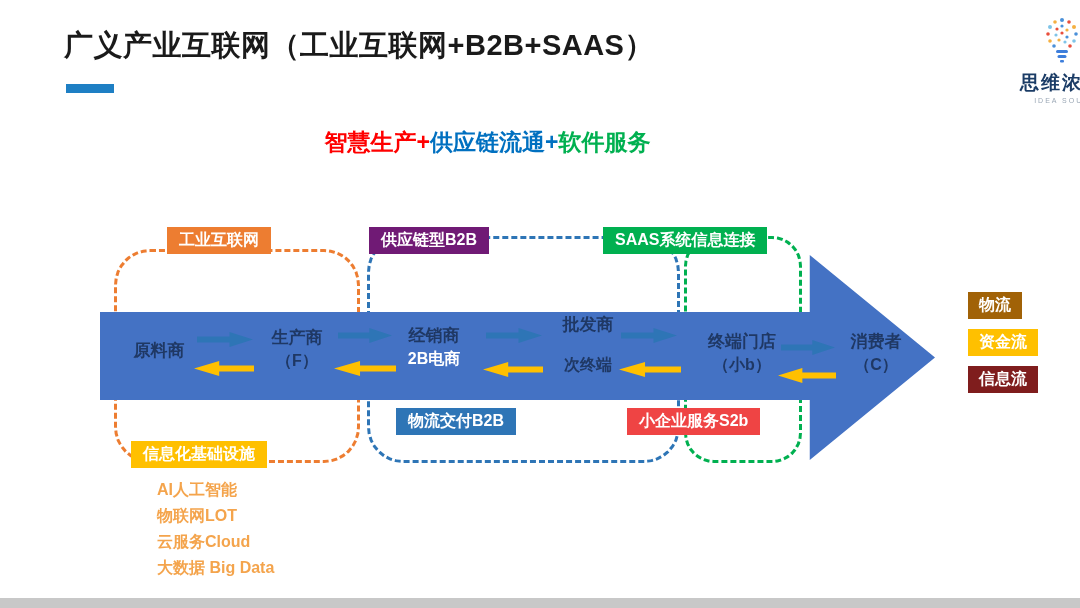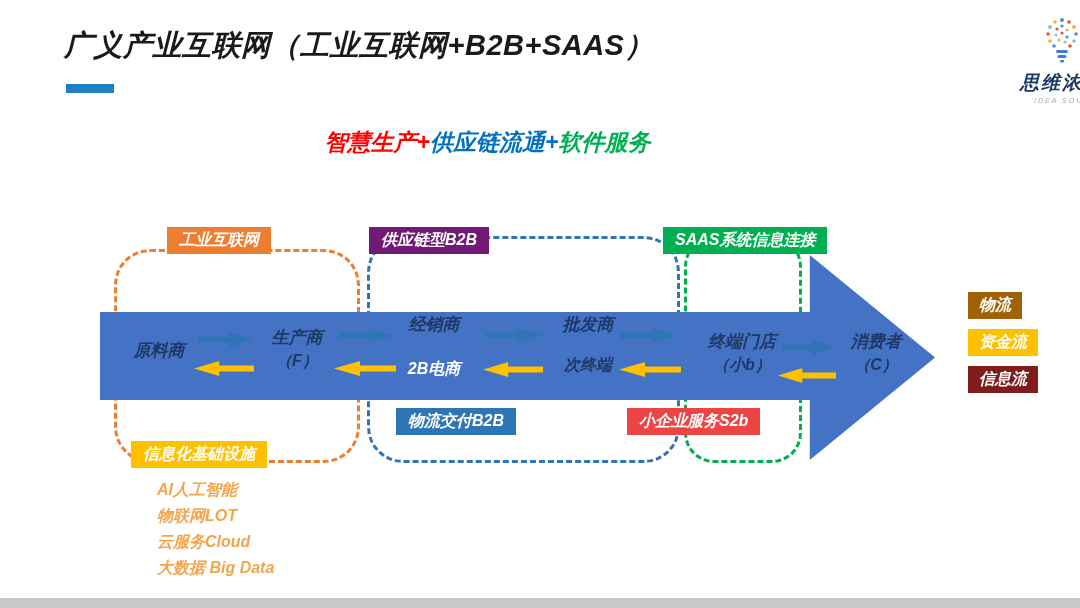--- a/index.html
+++ b/index.html
@@ -1,18 +1,18 @@
 <!DOCTYPE html>
 <html><head>
 <meta charset="utf-8">
 <style>
   * { margin:0; padding:0; box-sizing:border-box; }
   html,body { background:#ffffff; }
   body { font-family:"Liberation Sans","DejaVu Sans",sans-serif; }
-  .slide { position:relative; width:1080px; height:608px; background:#ffffff; overflow:hidden;font-style:italic; }
+  .slide { position:relative; width:1080px; height:608px; background:#ffffff; overflow:hidden; }
 
   .page-title { position:absolute; left:64px; top:26px; font-size:29px; font-weight:700; color:#1a1a1a; letter-spacing:0.5px; z-index:1; }
   .accent-bar { position:absolute; left:66px; top:84px; width:48px; height:9px; z-index:1; }
 
   .logo { position:absolute; left:983px; top:16px; width:96px; text-align:center; z-index:1;margin-left:31px; }
   .logo svg { display:block; margin:0 auto; }
   .brand { font-size:19px; font-weight:700; color:#1B3C66; letter-spacing:2px; margin-top:2px; white-space:nowrap; }
   .tagline { font-size:7px; color:#9AA7B5; letter-spacing:2px; margin-top:1px; }
 
   .subtitle { position:absolute; top:127px; left:0; width:975px; text-align:center; font-size:23px; font-weight:700; z-index:1; }
@@ -81,35 +81,35 @@
   <div class="subtitle">
     <span style="color: rgb(255, 0, 0);">智慧生产+</span><span style="color: rgb(0, 112, 192);">供应链流通+</span><span style="color: rgb(0, 176, 80);">软件服务</span>
   </div>
 
   <div class="zone" style="left: 114px; top: 249px; width: 246px; height: 214px; border-radius: 36px; border-color: rgb(237, 125, 49);"></div>
   <div class="zone" style="left: 367px; top: 236px; width: 313px; height: 227px; border-radius: 36px; border-color: rgb(46, 117, 182);"></div>
   <div class="zone" style="left: 684px; top: 236px; width: 118px; height: 227px; border-radius: 30px; border-color: rgb(0, 176, 80);"></div>
 
   <div class="zlabel" style="left: 167px; top: 227px; background: rgb(237, 125, 49);">工业互联网</div>
   <div class="zlabel" style="left: 369px; top: 227px; background: #701a75;">供应链型B2B</div>
-  <div class="zlabel" style="left: 663px; top: 227px; background: rgb(0, 176, 80);">SAAS系统信息连接</div>
+  <div class="zlabel" style="left: 603px; top: 227px; background: rgb(0, 176, 80);">SAAS系统信息连接</div>
   <div class="zlabel" style="left: 396px; top: 408px; background: rgb(46, 117, 182);">物流交付B2B</div>
   <div class="zlabel" style="left: 627px; top: 408px; background: #ef4444;">小企业服务S2b</div>
   <div class="zlabel" style="left: 131px; top: 441px; background: rgb(255, 192, 0);">信息化基础设施</div>
 
   <div class="main-arrow" style="background: rgb(68, 114, 196);"></div>
 
   <div class="node" style="left: 118px; top: 340px; width: 82px; color: rgb(31, 56, 100);">
     <span class="main">原料商</span>
   </div>
   <div class="node" style="left: 254px; top: 327px; width: 86px; color: rgb(31, 56, 100);">
     <span class="main">生产商</span>
     <span class="sub">（F）</span>
   </div>
-  <div class="node spread" style="left: 392px; top: 314px; width: 84px; height: 66px; color: rgb(31, 56, 100);">
+  <div class="node spread" style="left: 392px; top: 314px; width: 84px; height: 66px; color: rgb(31, 56, 100); justify-content: center;">
     <span class="main">经销商</span>
     <span class="sub" style="color: rgb(255, 255, 255);">2B电商</span>
   </div>
   <div class="node" style="left: 696px; top: 331px; width: 92px; color: rgb(31, 56, 100);">
     <span class="main">终端门店</span>
     <span class="sub">（小b）</span>
   </div>
   <div class="node spread" style="left: 548px; top: 314px; width: 80px; height: 62px; color: rgb(31, 56, 100);">
     <span class="main">批发商</span>
     <span class="sub">次终端</span>

